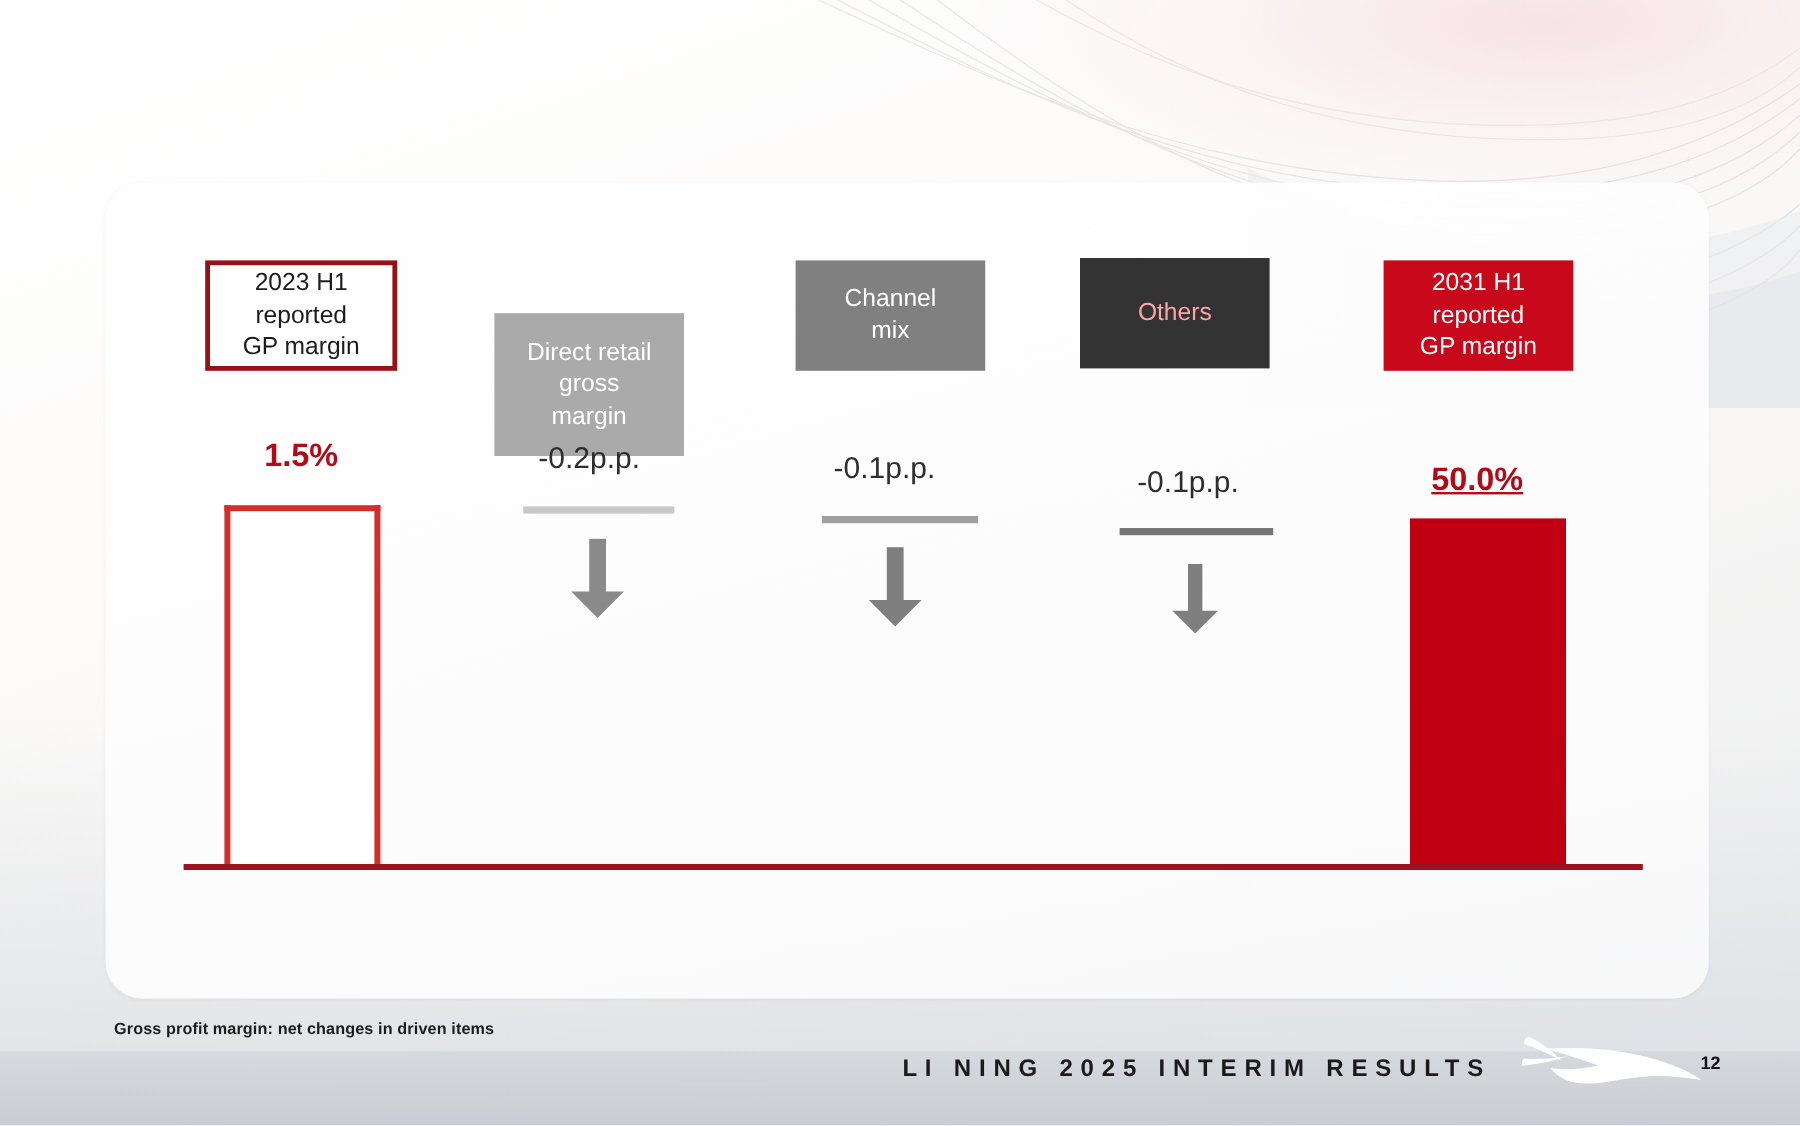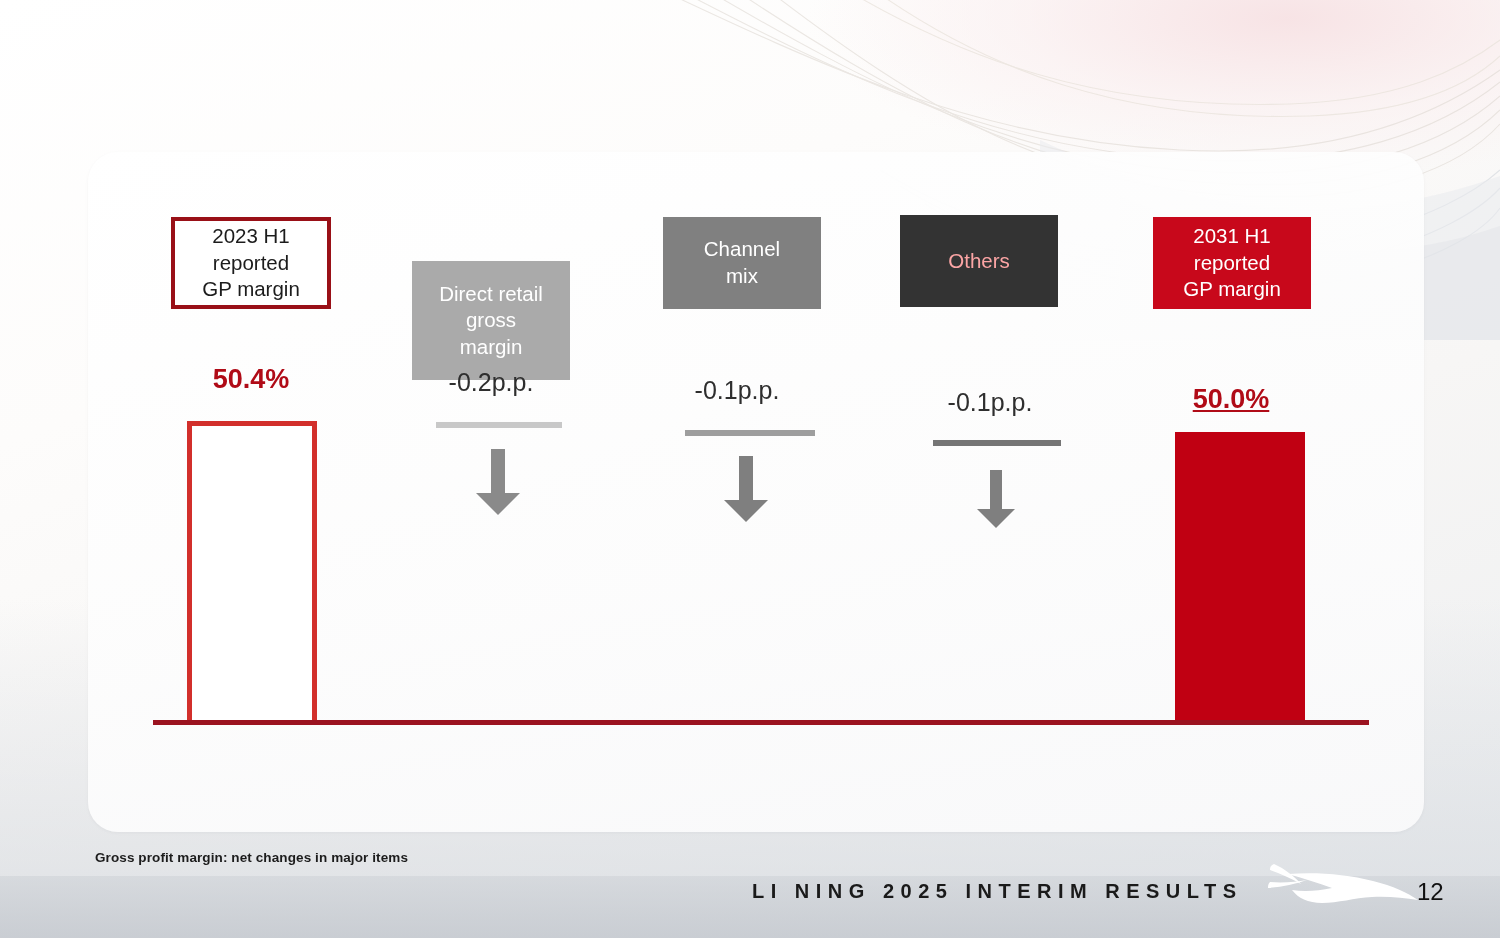--- a/index.html
+++ b/index.html
@@ -195,22 +195,22 @@
     left: 1268px;
     top: 862px;
     width: 150px;
     height: 54px;
     z-index: 6;
   }
   .page-num {
     position: absolute;
     left: 1417px;
     top: 878px;
-    font-size: 24px;
-    font-weight: normal;
+    font-size: 15px;
+    font-weight: bold;
     color: #111111;
     z-index: 6;
   }
 </style>
 </head>
 <body>
 
 <div class="slide">
 
   <div class="bg-decor">
@@ -268,21 +268,21 @@
       <span>Others</span>
     </div>
 
     <div class="cat-box" style="left:1065px; top:65px; width:158px; height:92px;
                 background:#c8081b; color:#ffffff;">
       <span>2031 H1
 reported
 GP margin</span>
     </div>
 
-    <div class="val-label val-endpoint" style="left:83px; top:212px; width:160px;">50.4%</div>
+    <div class="val-label val-endpoint" style="left:83px; top:212px; width:160px;">1.5%</div>
 
     <div class="val-label val-delta" style="left:324px; top:216px; width:158px;">-0.2p.p.</div>
 
     <div class="val-label val-delta" style="left:570px; top:224px; width:158px;">-0.1p.p.</div>
 
     <div class="val-label val-delta" style="left:823px; top:236px; width:158px;">-0.1p.p.</div>
 
     <div class="val-label val-endpoint" style="left:1063px; top:232px; width:160px;text-decoration:underline;">50.0%</div>
 
     <div class="connector" style="left:348px; top:270px; width:126px; background:#c8c8c8;"></div>
@@ -304,21 +304,21 @@
       <div class="head" style="border-left:19px solid transparent; border-right:19px solid transparent; border-top:19px solid #7f7f7f;"></div>
     </div>
 
     <div class="bar bar-outline" style="left:99px; top:269px; width:130px; height:304px;"></div>
 
     <div class="bar bar-solid" style="left:1087px; top:280px; width:130px; height:293px;"></div>
 
     <div class="baseline" style="left:65px; top:568px; width:1216px;"></div>
   </div>
 
-  <div class="footnote">Gross profit margin: net changes in major items</div>
+  <div class="footnote">Gross profit margin: net changes in driven items</div>
 
   <div class="footer-band"></div>
 
   <div class="footer-text">LI  NING  2025  INTERIM  RESULTS</div>
 
   <div class="footer-logo">
     <svg viewBox="0 0 150 54" width="150" height="54">
       <path d="M2,8 C14,12 24,17 33,22 C26,14 17,7 6,2 C3,3 2,5 2,8 Z" fill="#ffffff"></path>
       <path d="M0,26 C14,25 27,22 39,18 C28,20 15,21 2,20 C0,22 0,24 0,26 Z" fill="#ffffff"></path>
       <path d="M20,12 C48,10 78,12 105,19 C125,24 140,31 150,38

